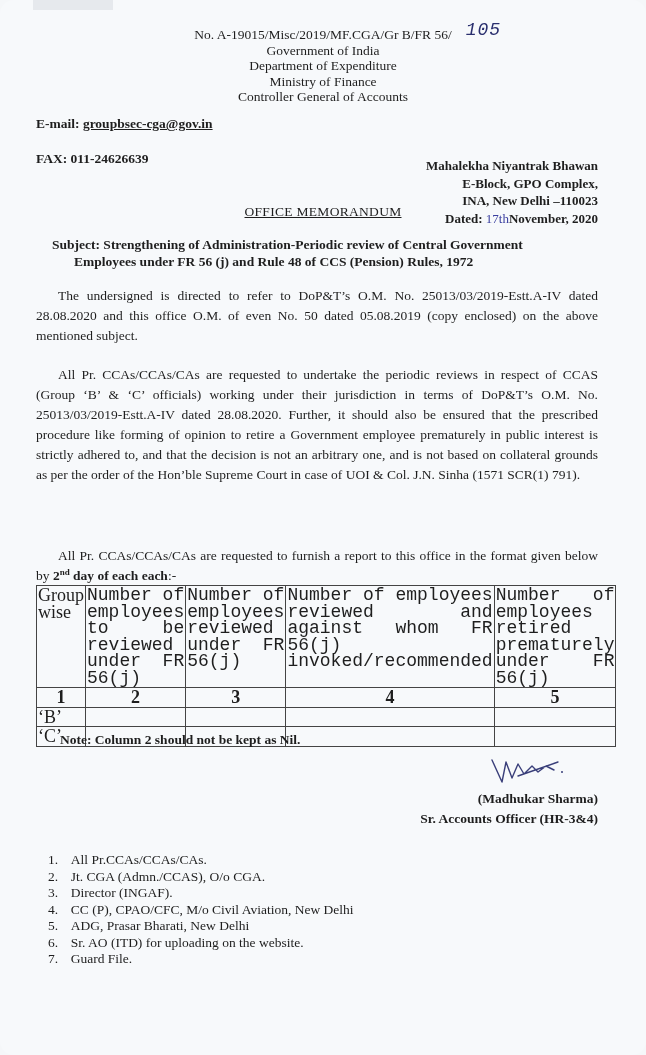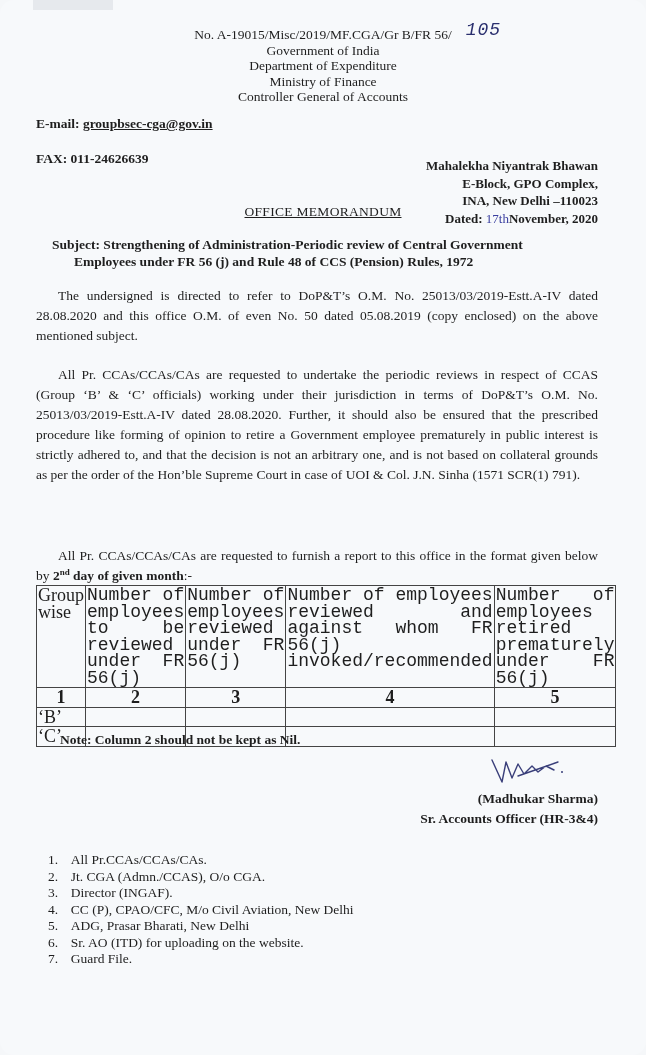--- a/index.html
+++ b/index.html
@@ -206,21 +206,21 @@
   <div class="memo-title">OFFICE MEMORANDUM</div>
 
   <div class="subject">
     <span>Subject: Strengthening of Administration-Periodic review of Central Government</span>
     <span class="sub2">Employees under FR 56 (j) and Rule 48 of CCS (Pension) Rules, 1972</span>
   </div>
 
   <div class="para p1">The undersigned is directed to refer to DoP&amp;T’s O.M. No. 25013/03/2019-Estt.A-IV dated 28.08.2020 and this office O.M. of even No. 50 dated 05.08.2019 (copy enclosed) on the above mentioned subject.</div>
   <div class="para p2">All Pr. CCAs/CCAs/CAs are requested to undertake the periodic reviews in respect of CCAS (Group ‘B’ &amp; ‘C’ officials) working under their jurisdiction in terms of DoP&amp;T’s O.M. No. 25013/03/2019-Estt.A-IV dated 28.08.2020. Further, it should also be ensured that the prescribed procedure like forming of opinion to retire a Government employee prematurely in public interest is strictly adhered to, and that the decision is not an arbitrary one, and is not based on collateral grounds as per the order of the Hon’ble Supreme Court in case of UOI &amp; Col. J.N. Sinha (1571 SCR(1) 791).</div>
   <div class="para p3">
-    <span>All Pr. CCAs/CCAs/CAs are requested to furnish a report to this office in the format given below by </span><b><span>2</span><sup>nd</sup><span> day of given month</span></b><span>:-</span>
+    <span>All Pr. CCAs/CCAs/CAs are requested to furnish a report to this office in the format given below by </span><b><span>2</span><sup>nd</sup><span> day of each each</span></b><span>:-</span>
   </div>
 
   <table class="report">
     <tbody>
         <tr>
       <td class="c1">Group wise</td>
       <td class="c2 just">Number of employees to be reviewed under FR 56(j)</td>
       <td class="c3 just">Number of employees reviewed under FR 56(j)</td>
       <td class="c4 just">Number of employees reviewed and against whom FR 56(j) invoked/recommended</td>
       <td class="c5 just">Number of employees retired prematurely under FR 56(j)</td>

